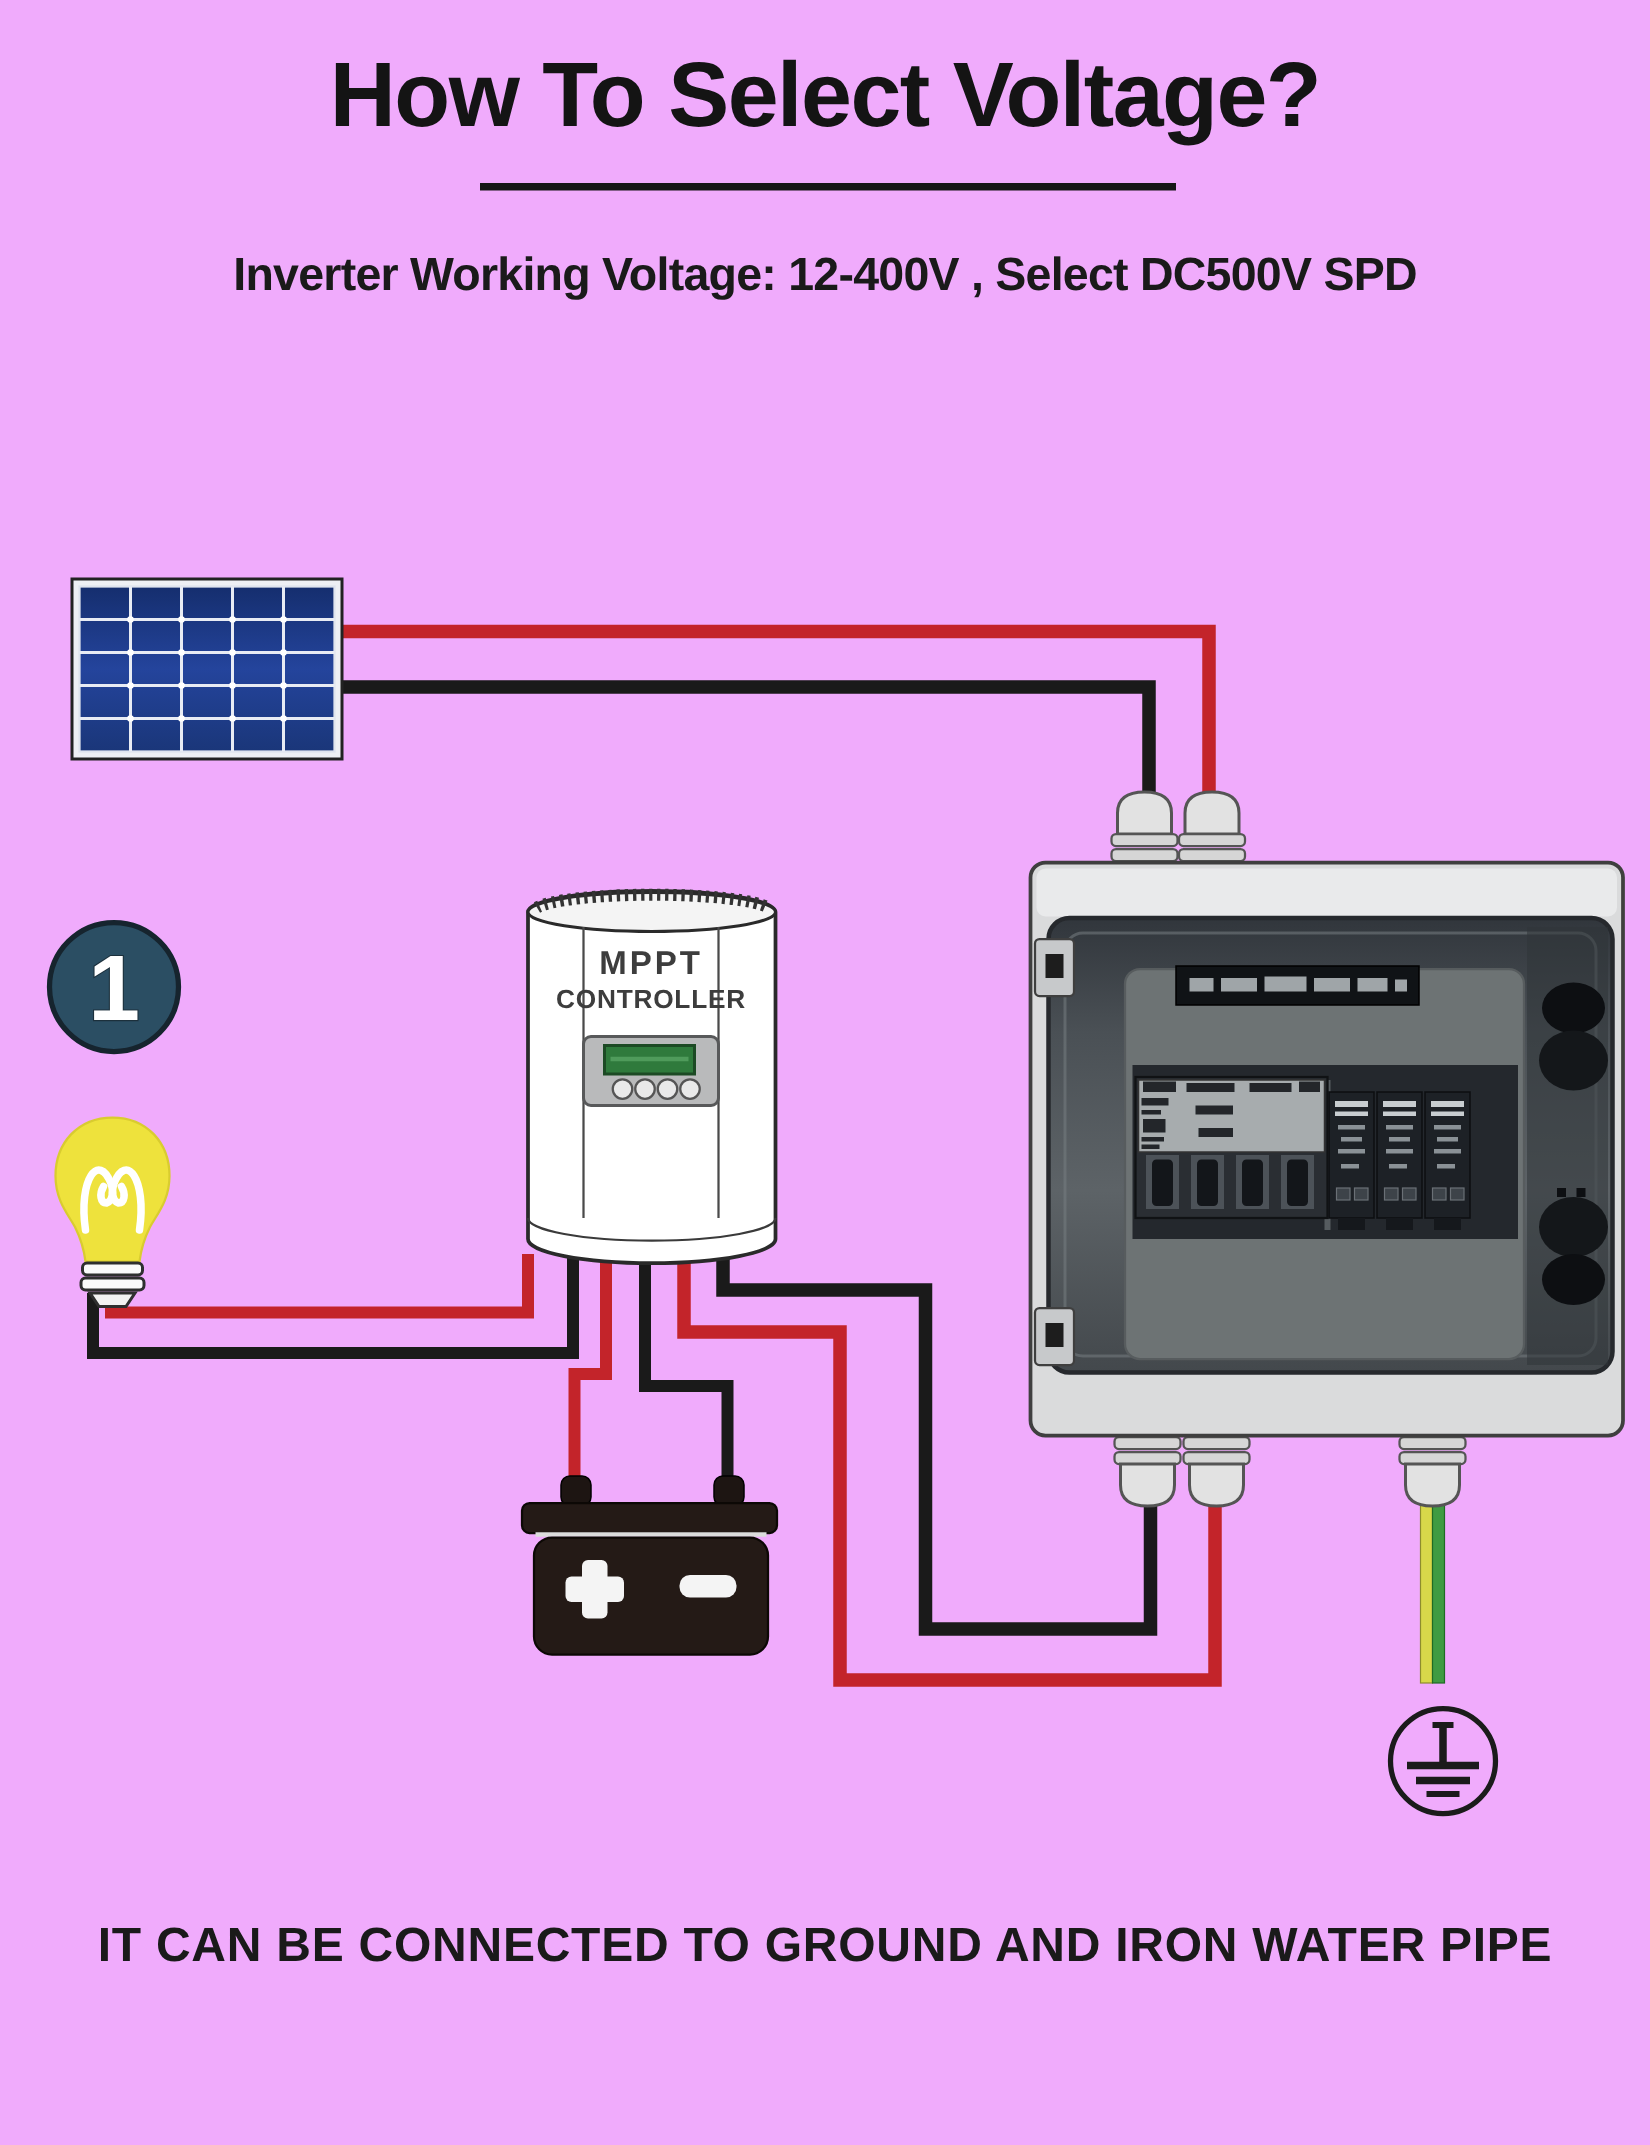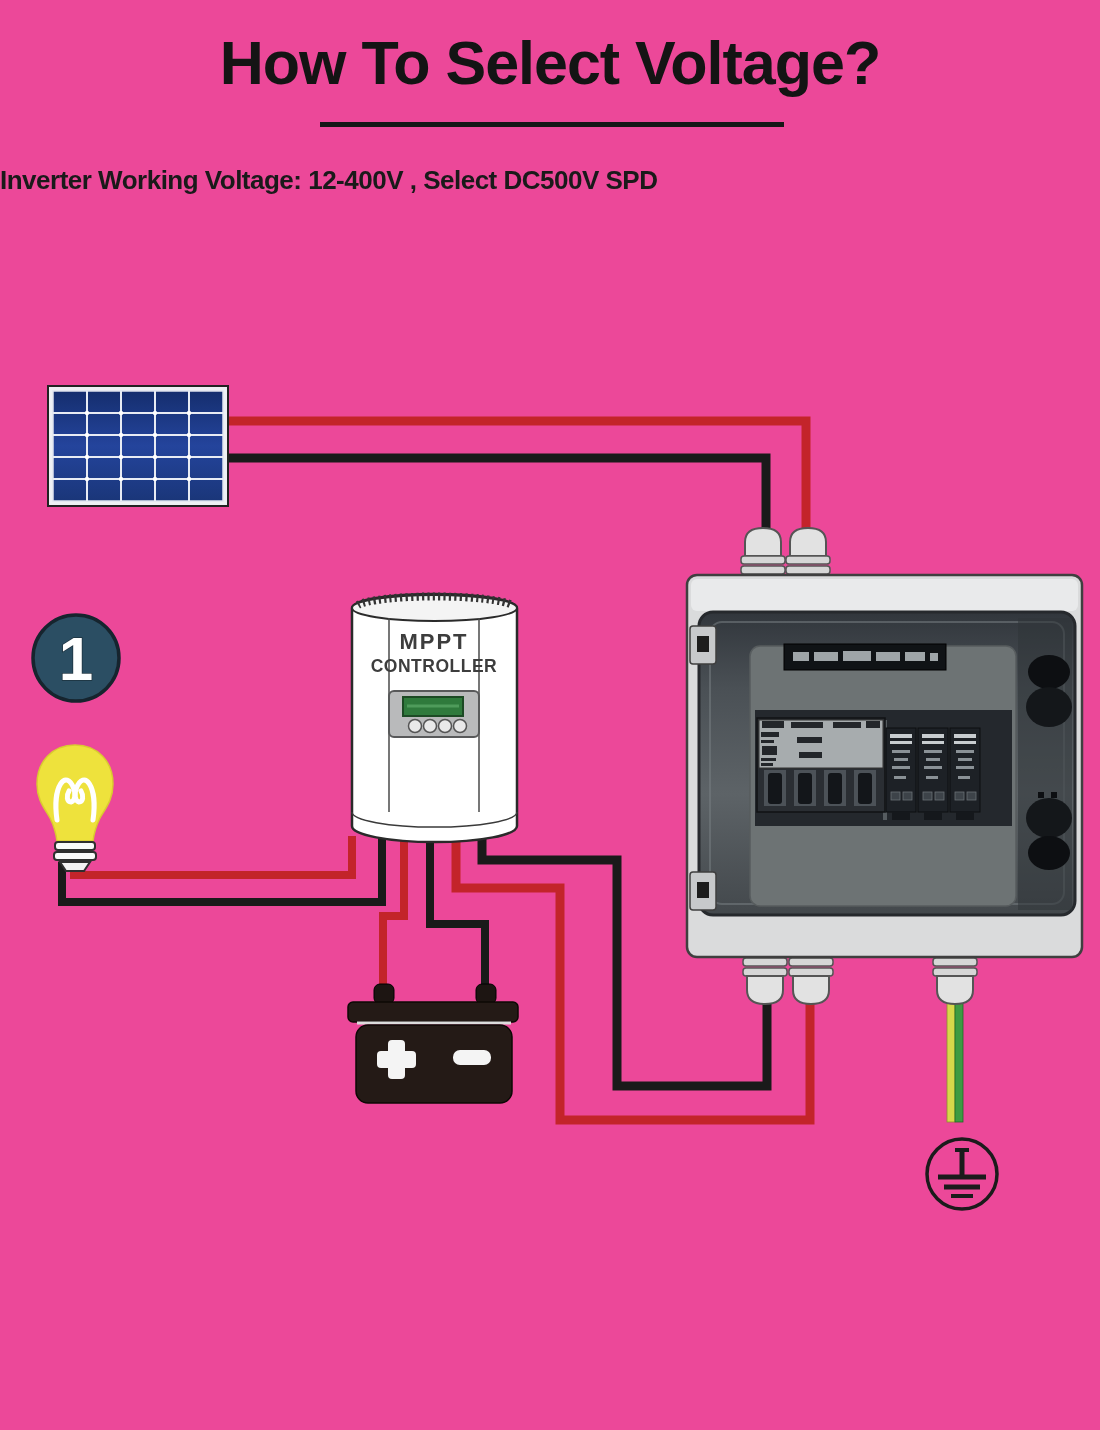--- a/index.html
+++ b/index.html
@@ -1,29 +1,29 @@
 <!DOCTYPE html>
 <html><head>
 <meta charset="utf-8">
 <style>
   html,body{margin:0;padding:0;background:#ffffff;}
   .canvas{
-    position:relative;width:1100px;height:1430px;background:#ec4899;overflow:hidden;
+    position:relative;width:1100px;height:1430px;background:#f0abfc;overflow:hidden;
     font-family:"Liberation Sans","DejaVu Sans",sans-serif;
   }
   .title{
     position:absolute;left:0;top:28px;width:1100px;text-align:center;
     font-size:61px;font-weight:bold;letter-spacing:-1px;color:#141414;margin:0;
   }
   .title-underline{
     position:absolute;left:320px;top:122px;width:464px;height:5px;background:#161616;
   }
   .sub{
-    position:absolute;left:0;width:1100px;margin:0;
-    font-size:26px;font-weight:bold;letter-spacing:-0.5px;color:#1a1a1a;
+    position:absolute;left:0;width:1100px;text-align:center;margin:0;
+    font-size:31px;font-weight:bold;letter-spacing:-0.5px;color:#1a1a1a;
   }
   .sub1{top:165px;}
   .sub2{top:223px;}
   .caption{
     position:absolute;left:0;top:1278px;width:1100px;text-align:center;margin:0;
     font-size:32px;font-weight:bold;letter-spacing:0.5px;color:#1a1a1a;
   }
   svg{position:absolute;left:0;top:0;}
   svg text{font-family:"Liberation Sans","DejaVu Sans",sans-serif;}
 </style>
@@ -302,13 +302,14 @@
     <g stroke="#1b1b1b" fill="none">
       <circle cx="962" cy="1174" r="35" stroke-width="3.5"></circle>
       <line x1="955" y1="1150" x2="969" y2="1150" stroke-width="4"></line>
       <line x1="962" y1="1150" x2="962" y2="1175" stroke-width="5"></line>
       <line x1="938" y1="1177" x2="986" y2="1177" stroke-width="5"></line>
       <line x1="944" y1="1187" x2="980" y2="1187" stroke-width="5"></line>
       <line x1="951" y1="1196" x2="973" y2="1196" stroke-width="4"></line>
     </g>
   </svg>
 
+  <p class="caption">IT CAN BE CONNECTED TO GROUND AND IRON WATER PIPE</p>
 </div>
 
 </body></html>

